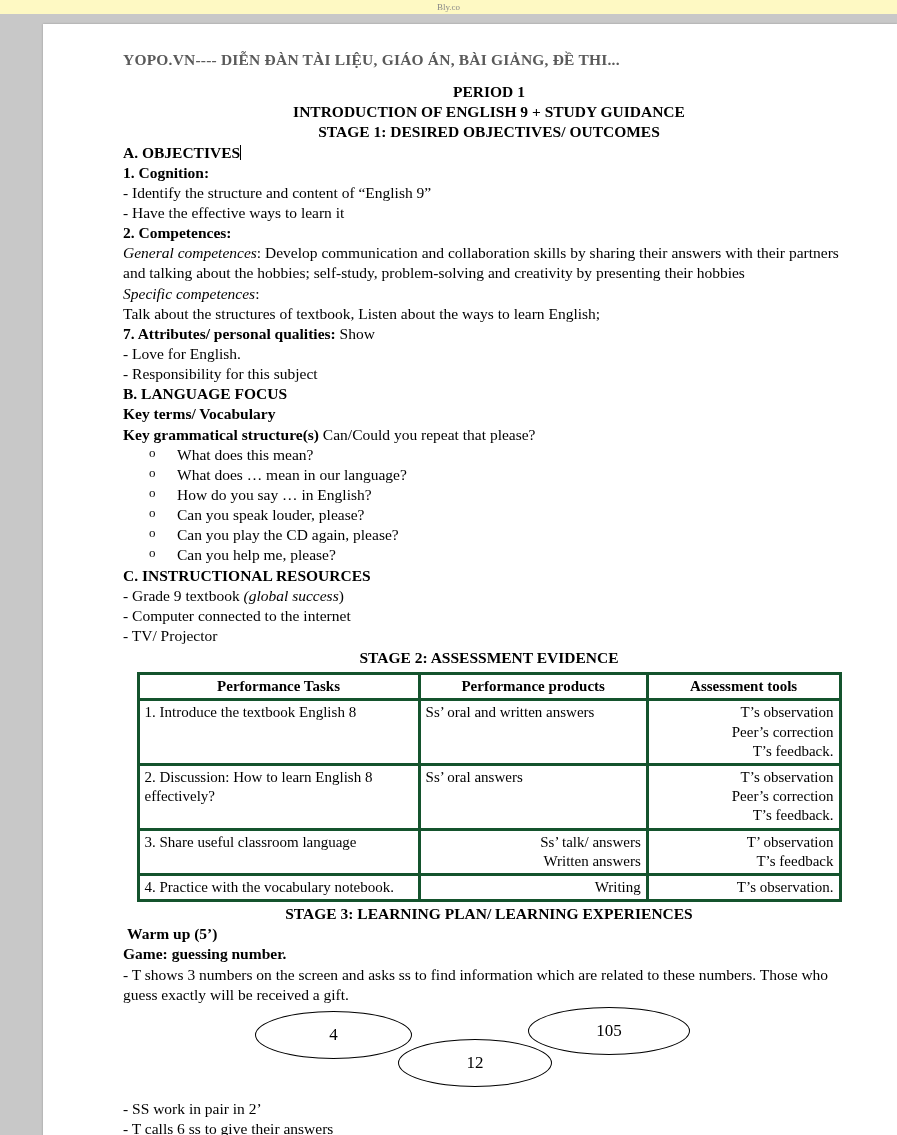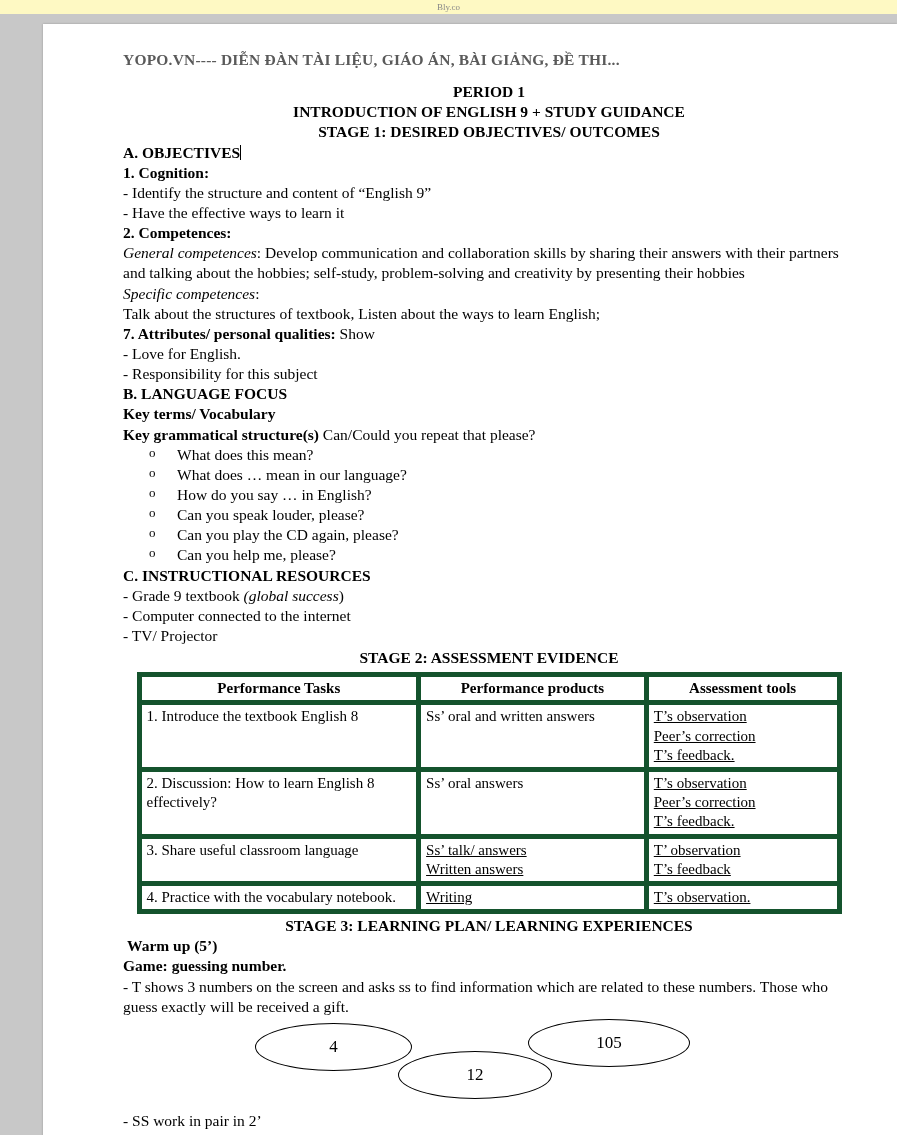--- a/index.html
+++ b/index.html
@@ -71,30 +71,30 @@
     top: 0;
     font-size: 13px;
   }
   table.assess {
     border-collapse: collapse;
     width: 705px;
     margin: 4px auto 0 auto;
     font-size: 15px;
   }
   table.assess td, table.assess th {
-    border: 5px solid #14532d;
+    border: 3px solid #14532d;
     vertical-align: top;
     padding: 2px 5px;
     line-height: 1.28;
   }
   table.assess th {
     text-align: center;
     font-weight: bold;
   }
-  table.assess td.c { text-align: left; text-decoration: underline; }
+  table.assess td.c { text-align: right; }
   .stage-head { text-align: center; font-weight: bold; margin-top: 2px; }
   .ovals {
     position: relative;
     height: 88px;
     margin-top: 6px;
   }
   .oval {
     position: absolute;
     border: 1.5px solid #000000;
     border-radius: 50%;

